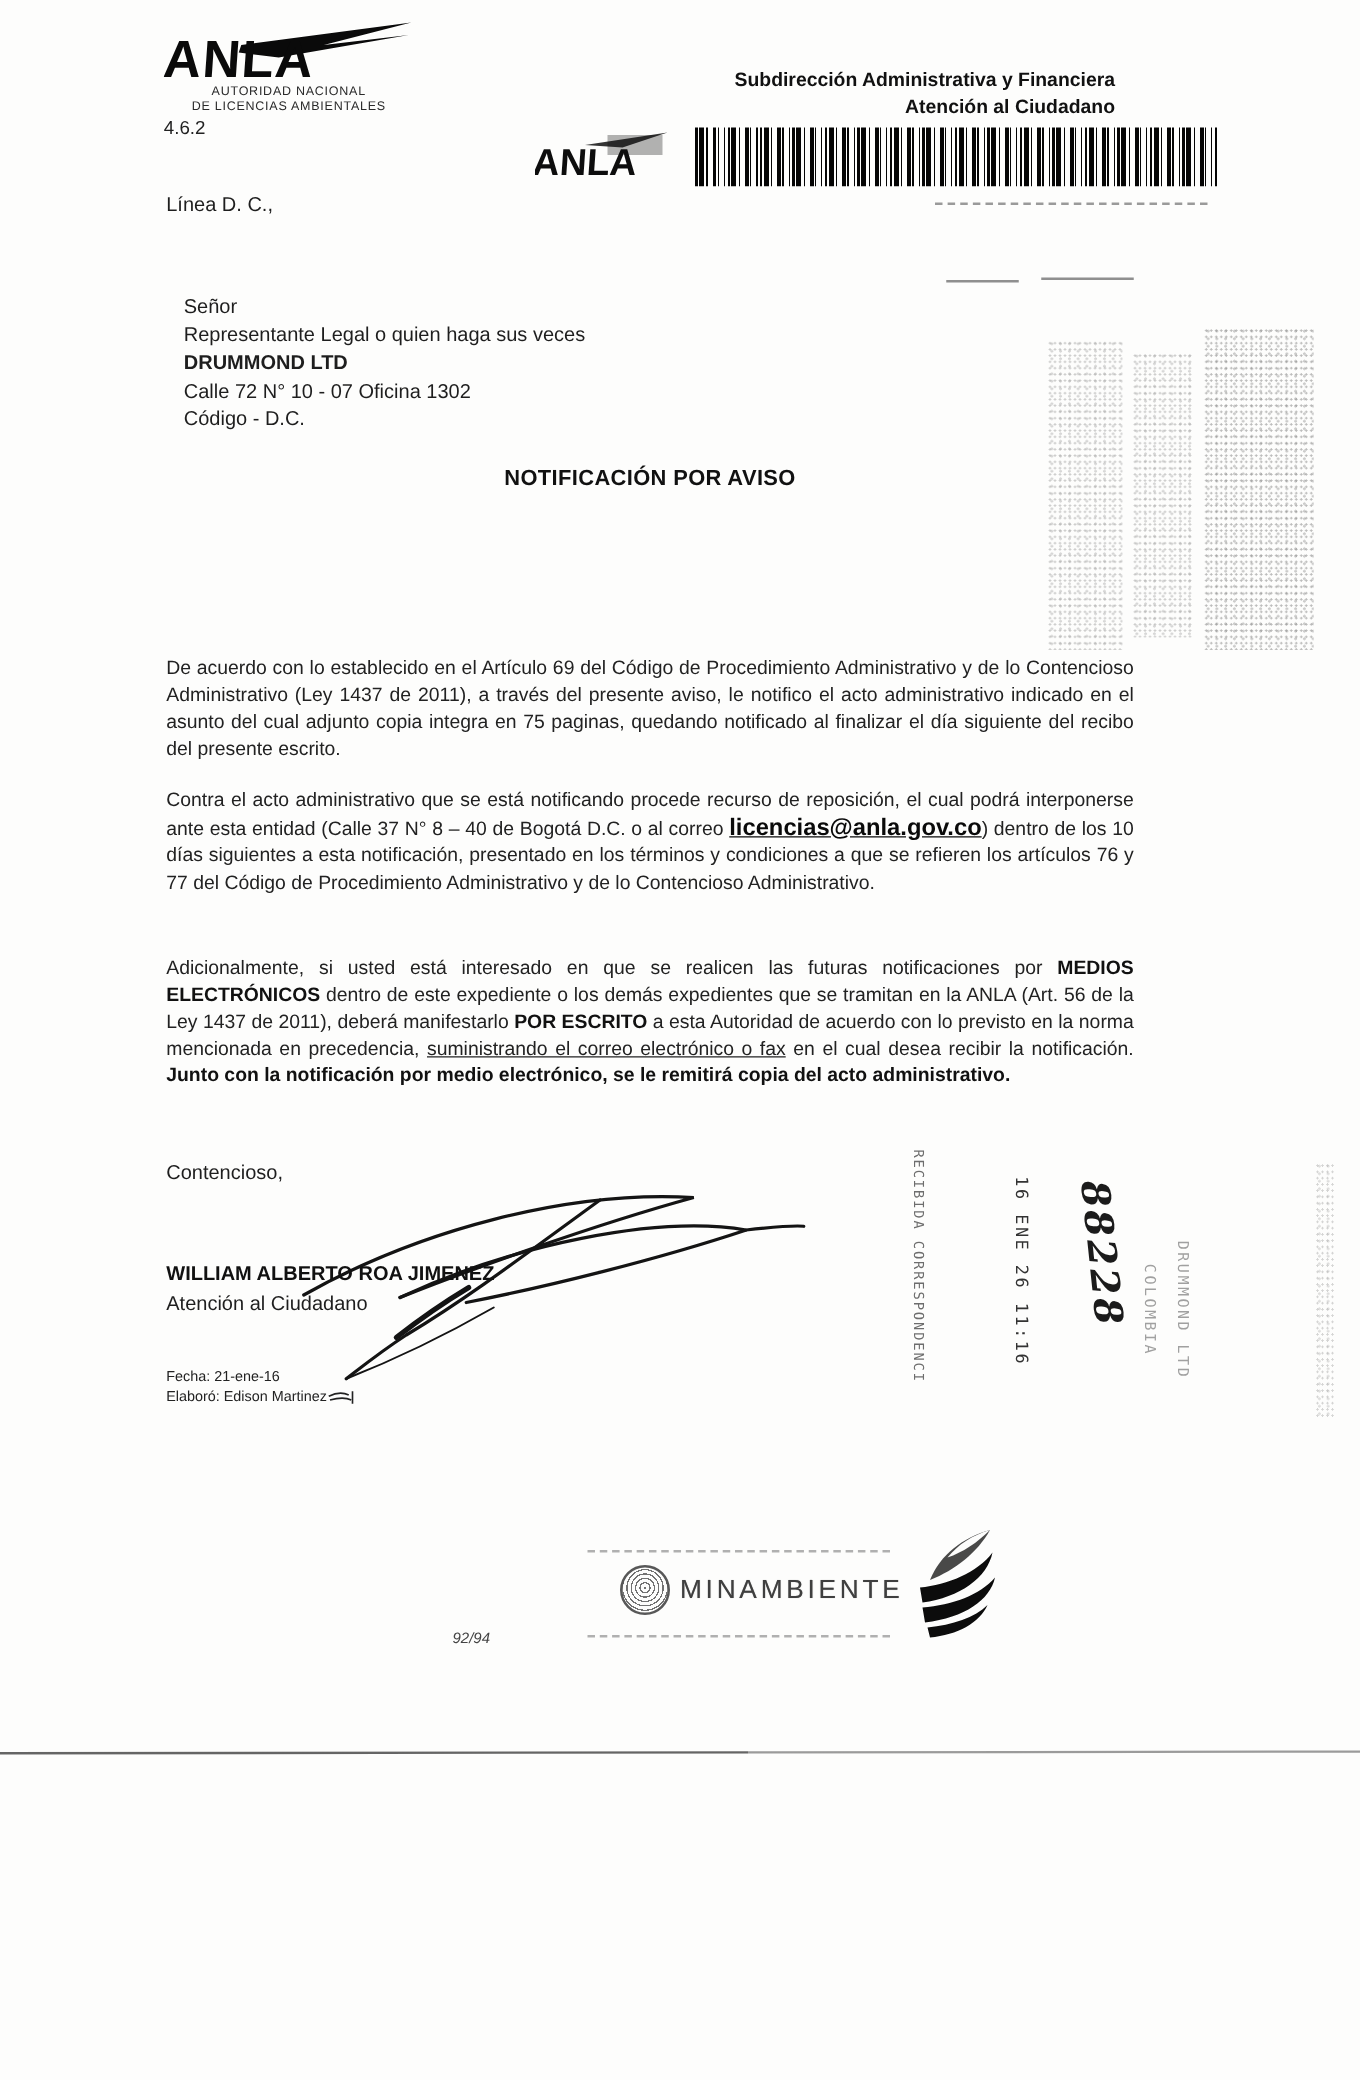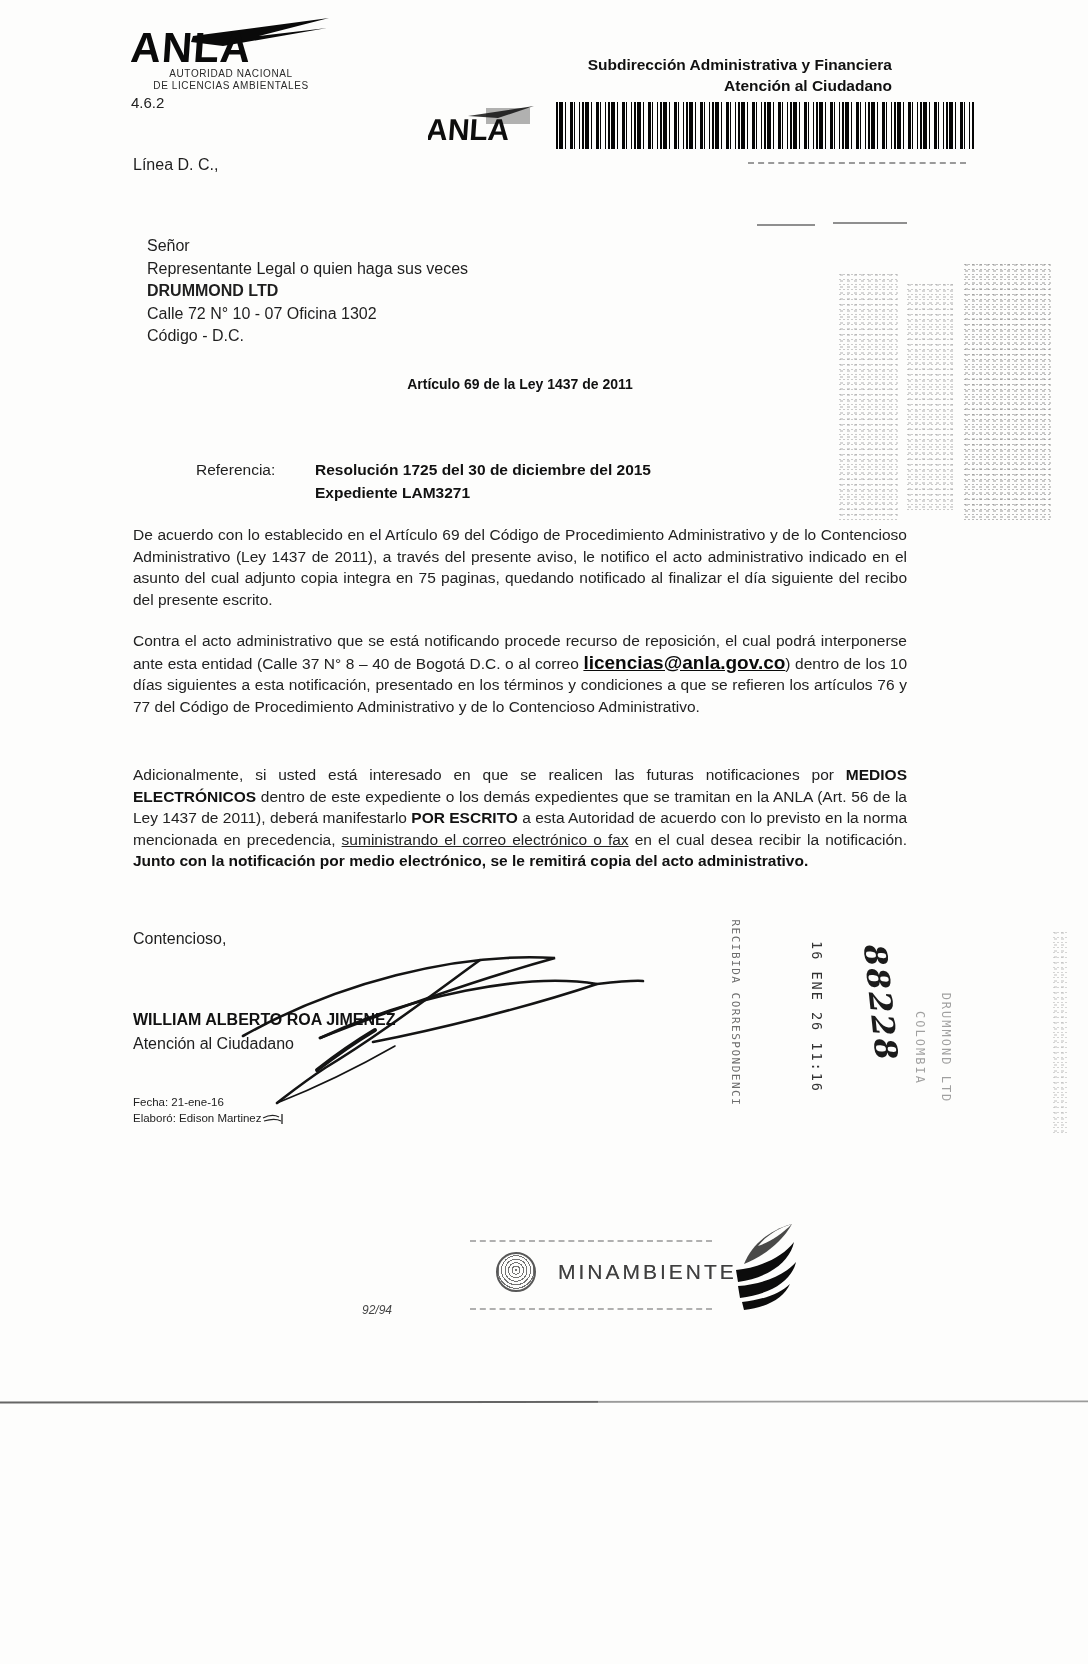--- a/index.html
+++ b/index.html
@@ -86,21 +86,21 @@
   .stamp-received { left:620px; top:1028px; width:230px; font-size:11px; letter-spacing:1.5px; color:#4a4a4a; opacity:.8; }
   .stamp-datetime { left:722px; top:1028px; width:190px; font-size:13.5px; letter-spacing:2px; color:#333; }
   .stamp-number { position:absolute; left:822px; top:985px; transform:rotate(84deg); font-family:"DejaVu Serif", serif; font-style:italic; font-weight:bold; font-size:31px; letter-spacing:2px; color:#1b1b1b; }
   .stamp-company { left:838px; top:1022px; width:190px; font-size:12px; letter-spacing:2px; line-height:26px; color:#555; opacity:.55; text-align:center; }
 
   
   .footer-left { position:absolute; left:90px; top:1242px; font-weight:bold; font-size:15.5px; line-height:21px; color:#111; }
   .footer-left .web { text-decoration:underline; }
   .footer-page { position:absolute; left:362px; top:1303px; font-size:12px; font-weight:normal; color:#444;font-style:italic; }
 
-  .minambiente { position:absolute; left:496px; top:1252px; display:flex; align-items:center; gap:22px; color:#3c3c3c; }
+  .minambiente { position:absolute; left:496px; top:1252px; display:flex; align-items:center; gap:8px; color:#3c3c3c; }
   .mina-seal {
     width:40px; height:40px; border-radius:50%;
     border:2.5px solid #3c3c3c;
     background:repeating-radial-gradient(circle at 50% 45%, #5a5a5a 0 1px, transparent 1px 3.5px);
     opacity:.85;
   }
   .mina-text { font-size:21px; letter-spacing:3px; font-weight:normal; color:#3f3f3f; text-shadow:0 0 .6px rgba(60,60,60,.6); }
 
   .np-logo { position:absolute; left:726px; top:1222px; }
   .np-text { position:absolute; left:800px; top:1238px; color:#0c0c0c; }
@@ -155,30 +155,23 @@
     <div class="bold">DRUMMOND LTD</div>
     <div>Calle 72 N° 10 - 07 Oficina 1302</div>
     <div>Código - D.C.</div>
   </div>
 
   <div class="noise-band" style="left:838px; top:272px; width:60px; height:248px;"></div>
   <div class="noise-band" style="left:906px; top:282px; width:48px; height:228px;"></div>
   <div class="noise-band" style="left:963px; top:262px; width:88px; height:258px; opacity:.5;"></div>
 
   <div class="doc-title">
-    <div class="t2">Artículo 69 de la Ley 1437 de 2011</div>
-  </div>
-
-  <div class="reference">
-    <div class="ref-label">Referencia:</div>
-    <div class="ref-body">
-      <div>Resolución 1725 del 30 de diciembre del 2015</div>
-      <div>Expediente LAM3271</div>
-    </div>
-  </div>
+    <div class="t1">NOTIFICACIÓN POR AVISO</div>
+  </div>
+
 
   <div class="para p1">De acuerdo con lo establecido en el Artículo 69 del Código de Procedimiento Administrativo y de lo Contencioso Administrativo (Ley 1437 de 2011), a través del presente aviso, le notifico el acto administrativo indicado en el asunto del cual adjunto copia integra en 75 paginas, quedando notificado al finalizar el día siguiente del recibo del presente escrito.</div>
 
   <div class="para p2"><span>Contra el acto administrativo que se está notificando procede recurso de reposición, el cual podrá interponerse ante esta entidad (Calle 37 N° 8 – 40 de Bogotá D.C. o al correo </span><span class="email">licencias@anla.gov.co</span><span>) dentro de los 10 días siguientes a esta notificación, presentado en los términos y condiciones a que se refieren los artículos 76 y 77 del Código de Procedimiento Administrativo y de lo Contencioso Administrativo.</span></div>
 
   <div class="para p3"><span>Adicionalmente, si usted está interesado en que se realicen las futuras notificaciones por </span><span class="b">MEDIOS ELECTRÓNICOS</span><span> dentro de este expediente o los demás expedientes que se tramitan en la ANLA (Art. 56 de la Ley 1437 de 2011), deberá manifestarlo </span><span class="b">POR ESCRITO</span><span> a esta Autoridad de acuerdo con lo previsto en la norma mencionada en precedencia, </span><span class="u">suministrando el correo electrónico o fax</span><span> en el cual desea recibir la notificación. </span><span class="b">Junto con la notificación por medio electrónico, se le remitirá copia del acto administrativo.</span></div>
 
   <div class="closing">Contencioso,</div>
 
   <div class="signature">

